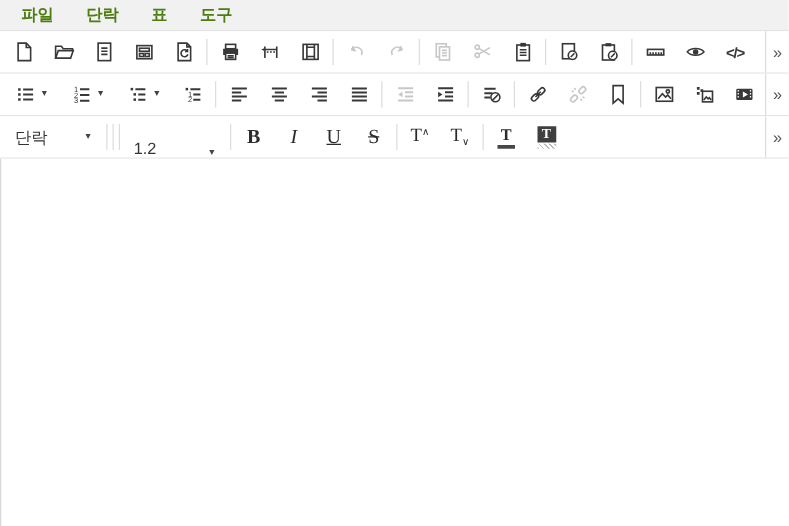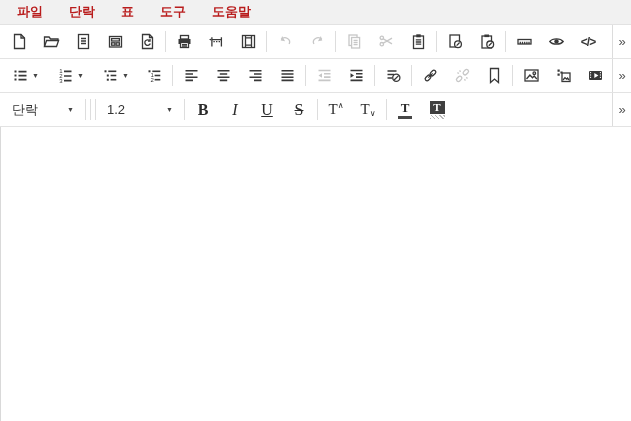--- a/index.html
+++ b/index.html
@@ -3,21 +3,21 @@
 <meta charset="utf-8">
 <style>
   * { box-sizing: border-box; margin: 0; padding: 0; }
   html,body { width:631px; height:421px; }
   body { font-family: "Liberation Sans", sans-serif; background:#fff; }
   .editor { width:631px; height:421px; display:flex; flex-direction:column; background:#fff; overflow:hidden; }
 
   
   .menubar { height:25px; flex:none; background:#f1f1f1; border-bottom:1px solid #e2e2e2;
              display:flex; align-items:stretch; padding-left:4px; }
-  .menu-item { padding:0 13px; font-size:13px; font-weight:600; color:#b91c1c;
+  .menu-item { padding:0 13px; font-size:13px; font-weight:600; color:#4d7c0f;
                line-height:24px; cursor:default; white-space:nowrap; }
 
   
   .tb-row { height:34px; flex:none; background:#fff; border-bottom:1px solid #e3e3e3;
             display:flex; align-items:stretch; }
   .tb-main { flex:1 1 auto; display:flex; align-items:center; padding:0 3px; overflow:hidden; }
   .tb-overflow { flex:none; width:19px; border-left:1px solid #dcdcdc; display:flex;
                  align-items:center; justify-content:center; color:#555; font-size:13px; cursor:pointer; }
   .tbtn { width:32px; height:30px; flex:none; display:flex; align-items:center; justify-content:center;
           color:#383838; background:none; border:none; cursor:pointer; padding:0; }
@@ -28,21 +28,21 @@
   svg.icon { display:block; }
   .ic { fill:none; stroke:currentColor; stroke-width:1.3; }
   .ic2 { fill:none; stroke:currentColor; stroke-width:1.6; }
   .fl { fill:currentColor; stroke:none; }
   .code-label { font-size:12px; font-weight:700; letter-spacing:-1px; color:#383838; }
 
   
   .dd { height:100%; display:flex; align-items:center; justify-content:space-between;
         padding:0 9px; font-size:13px; color:#333; cursor:pointer; flex:none; white-space:nowrap; }
   .dd .caret { margin-left:8px; }
-  .dd-paragraph { width:80px; } .dd-font { width:88px; } .dd-size { width:80px; } .dd-lineheight { width:84px; }
+  .dd-paragraph { width:80px; } .dd-font { width:88px; } .dd-size { width:80px; } .dd-lineheight { width:84px;align-items:flex-end; }
   .fmt { font-family:"Liberation Serif", serif; font-size:16px; color:#2b2b2b; }
   .fmt-b { font-weight:700; } .fmt-i { font-style:italic; }
   .fmt-u { text-decoration:underline; } .fmt-s { text-decoration:line-through; }
   .fmt-pair { display:flex; align-items:flex-start; font-family:"Liberation Serif", serif; color:#2b2b2b; }
   .fmt-base { font-size:15px; }
   .fmt-mark { font-size:8px; line-height:1; }
   .mark-sup { margin-top:1px; } .mark-sub { margin-top:9px; }
   .color-ic { display:flex; flex-direction:column; align-items:center; }
   .color-ic .letter { font-family:"Liberation Serif", serif; font-size:13px; font-weight:600; line-height:13px; color:#2b2b2b; }
   .color-ic .bar { width:14px; height:3px; background:#474747; margin-top:2px; }
@@ -59,21 +59,20 @@
 </head>
 <body>
 
 <div class="editor">
 
   <div class="menubar">
     <span class="menu-item">파일</span>
     <span class="menu-item">단락</span>
     <span class="menu-item">표</span>
     <span class="menu-item">도구</span>
-    <span class="menu-item">도움말</span>
   </div>
 
   <div class="tb-row">
     <div class="tb-main">
 
       <button class="tbtn">
         <svg class="icon" width="17" height="17" viewBox="0 0 17 17">
           <path class="ic" d="M3.5 1.5h6.5l3.5 3.5v10.5h-10z"></path>
             <path class="ic" d="M10 1.5v3.5h3.5"></path>
         </svg>

